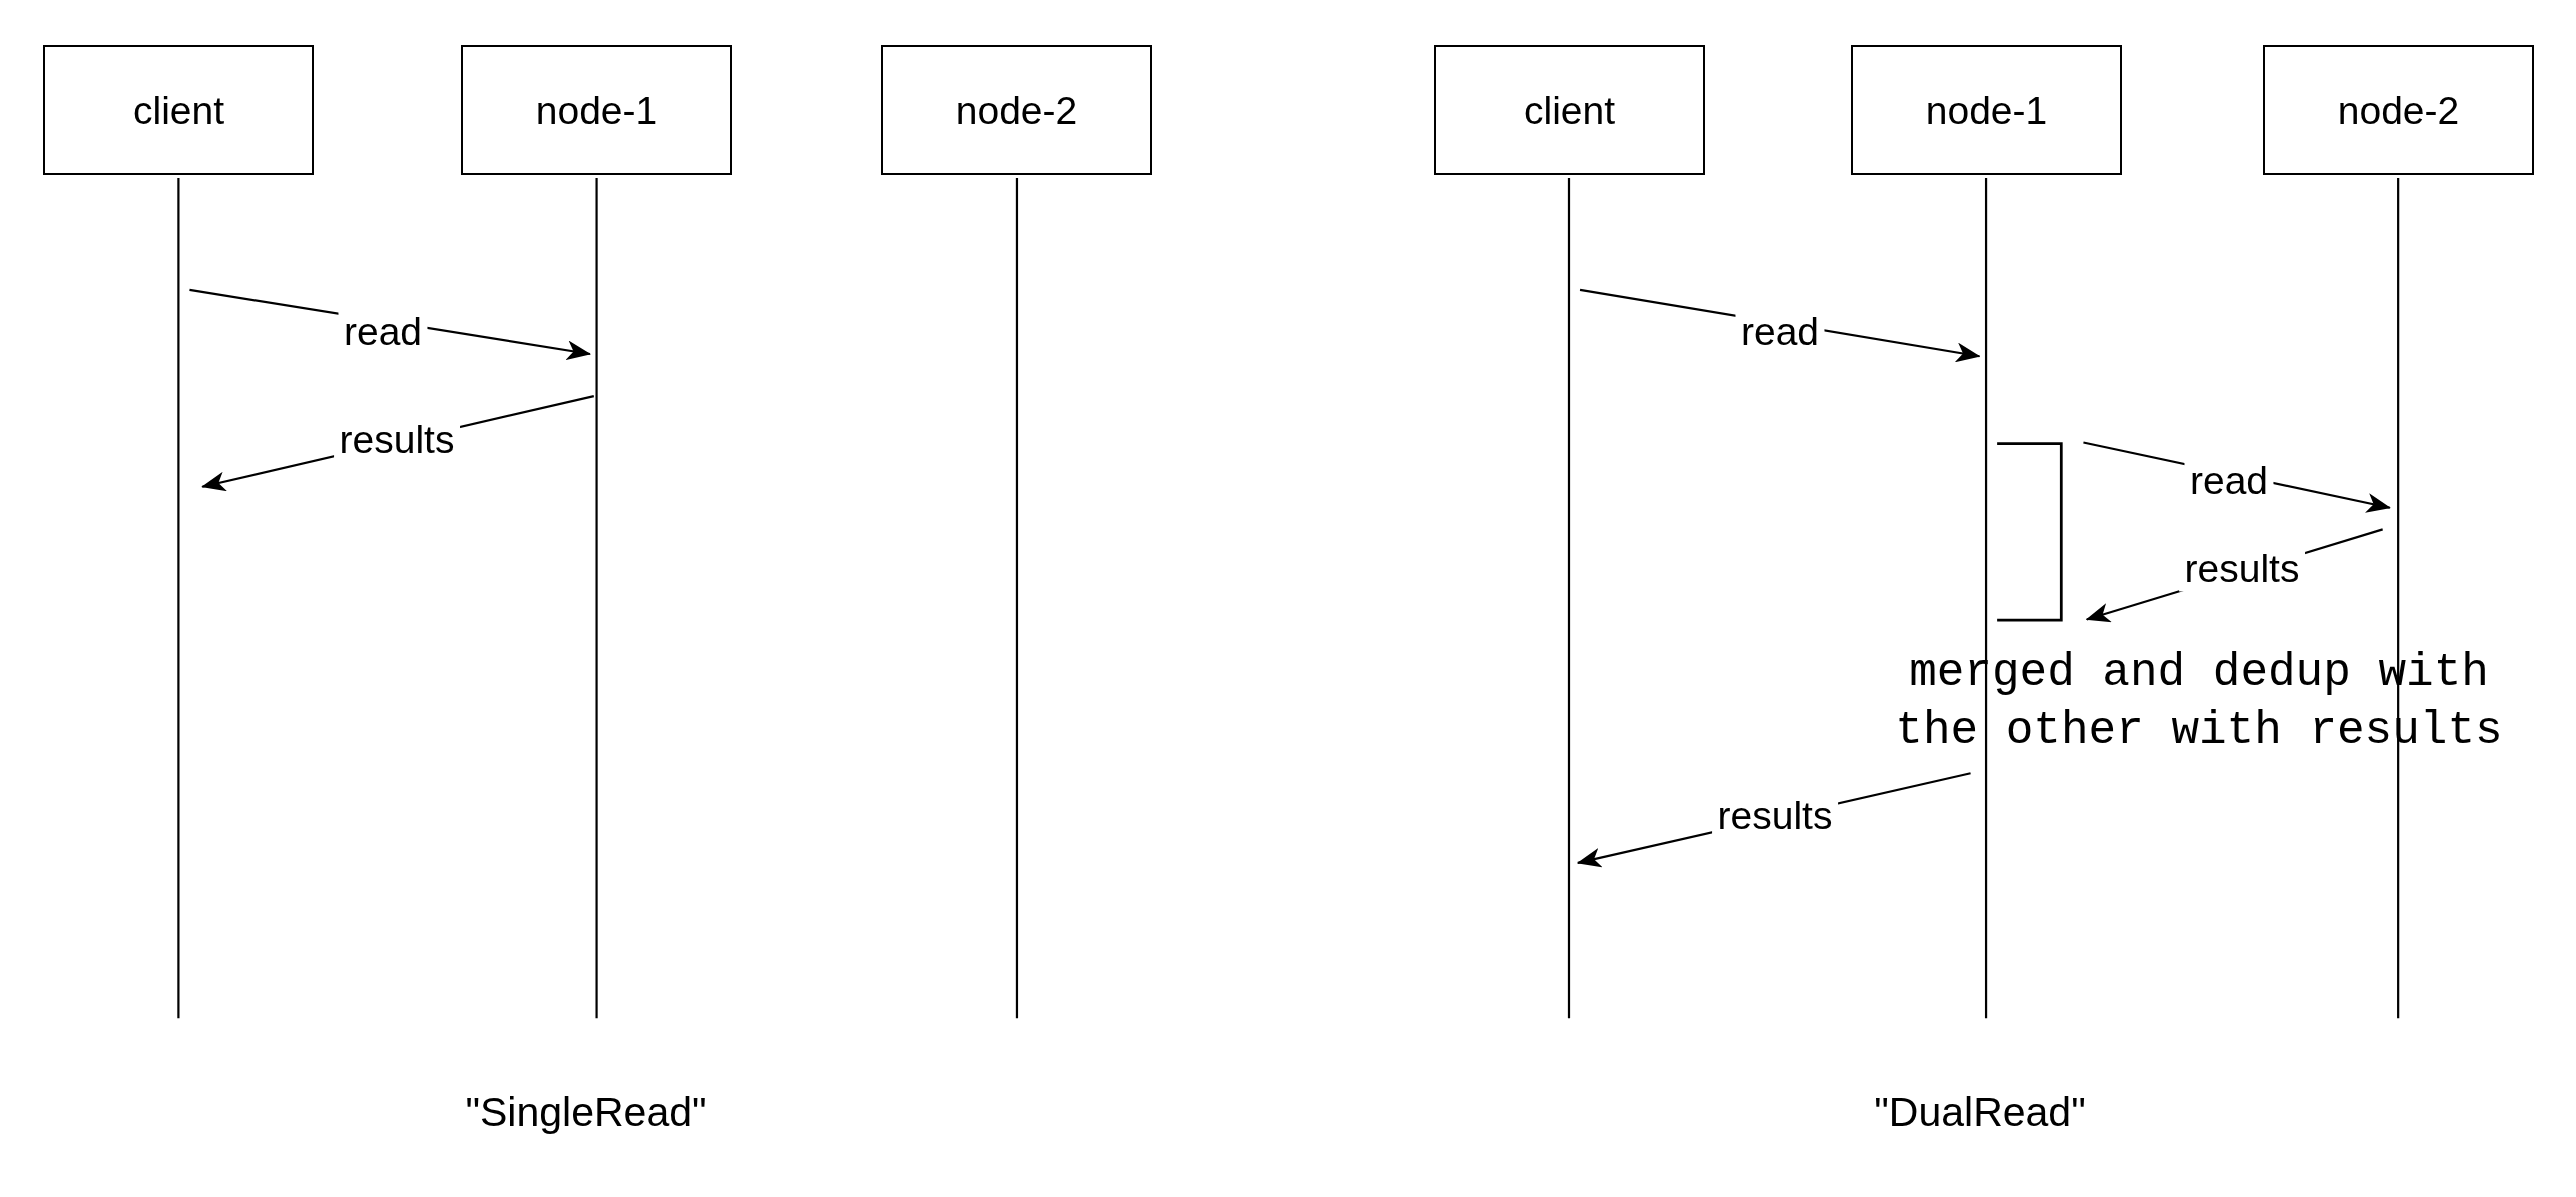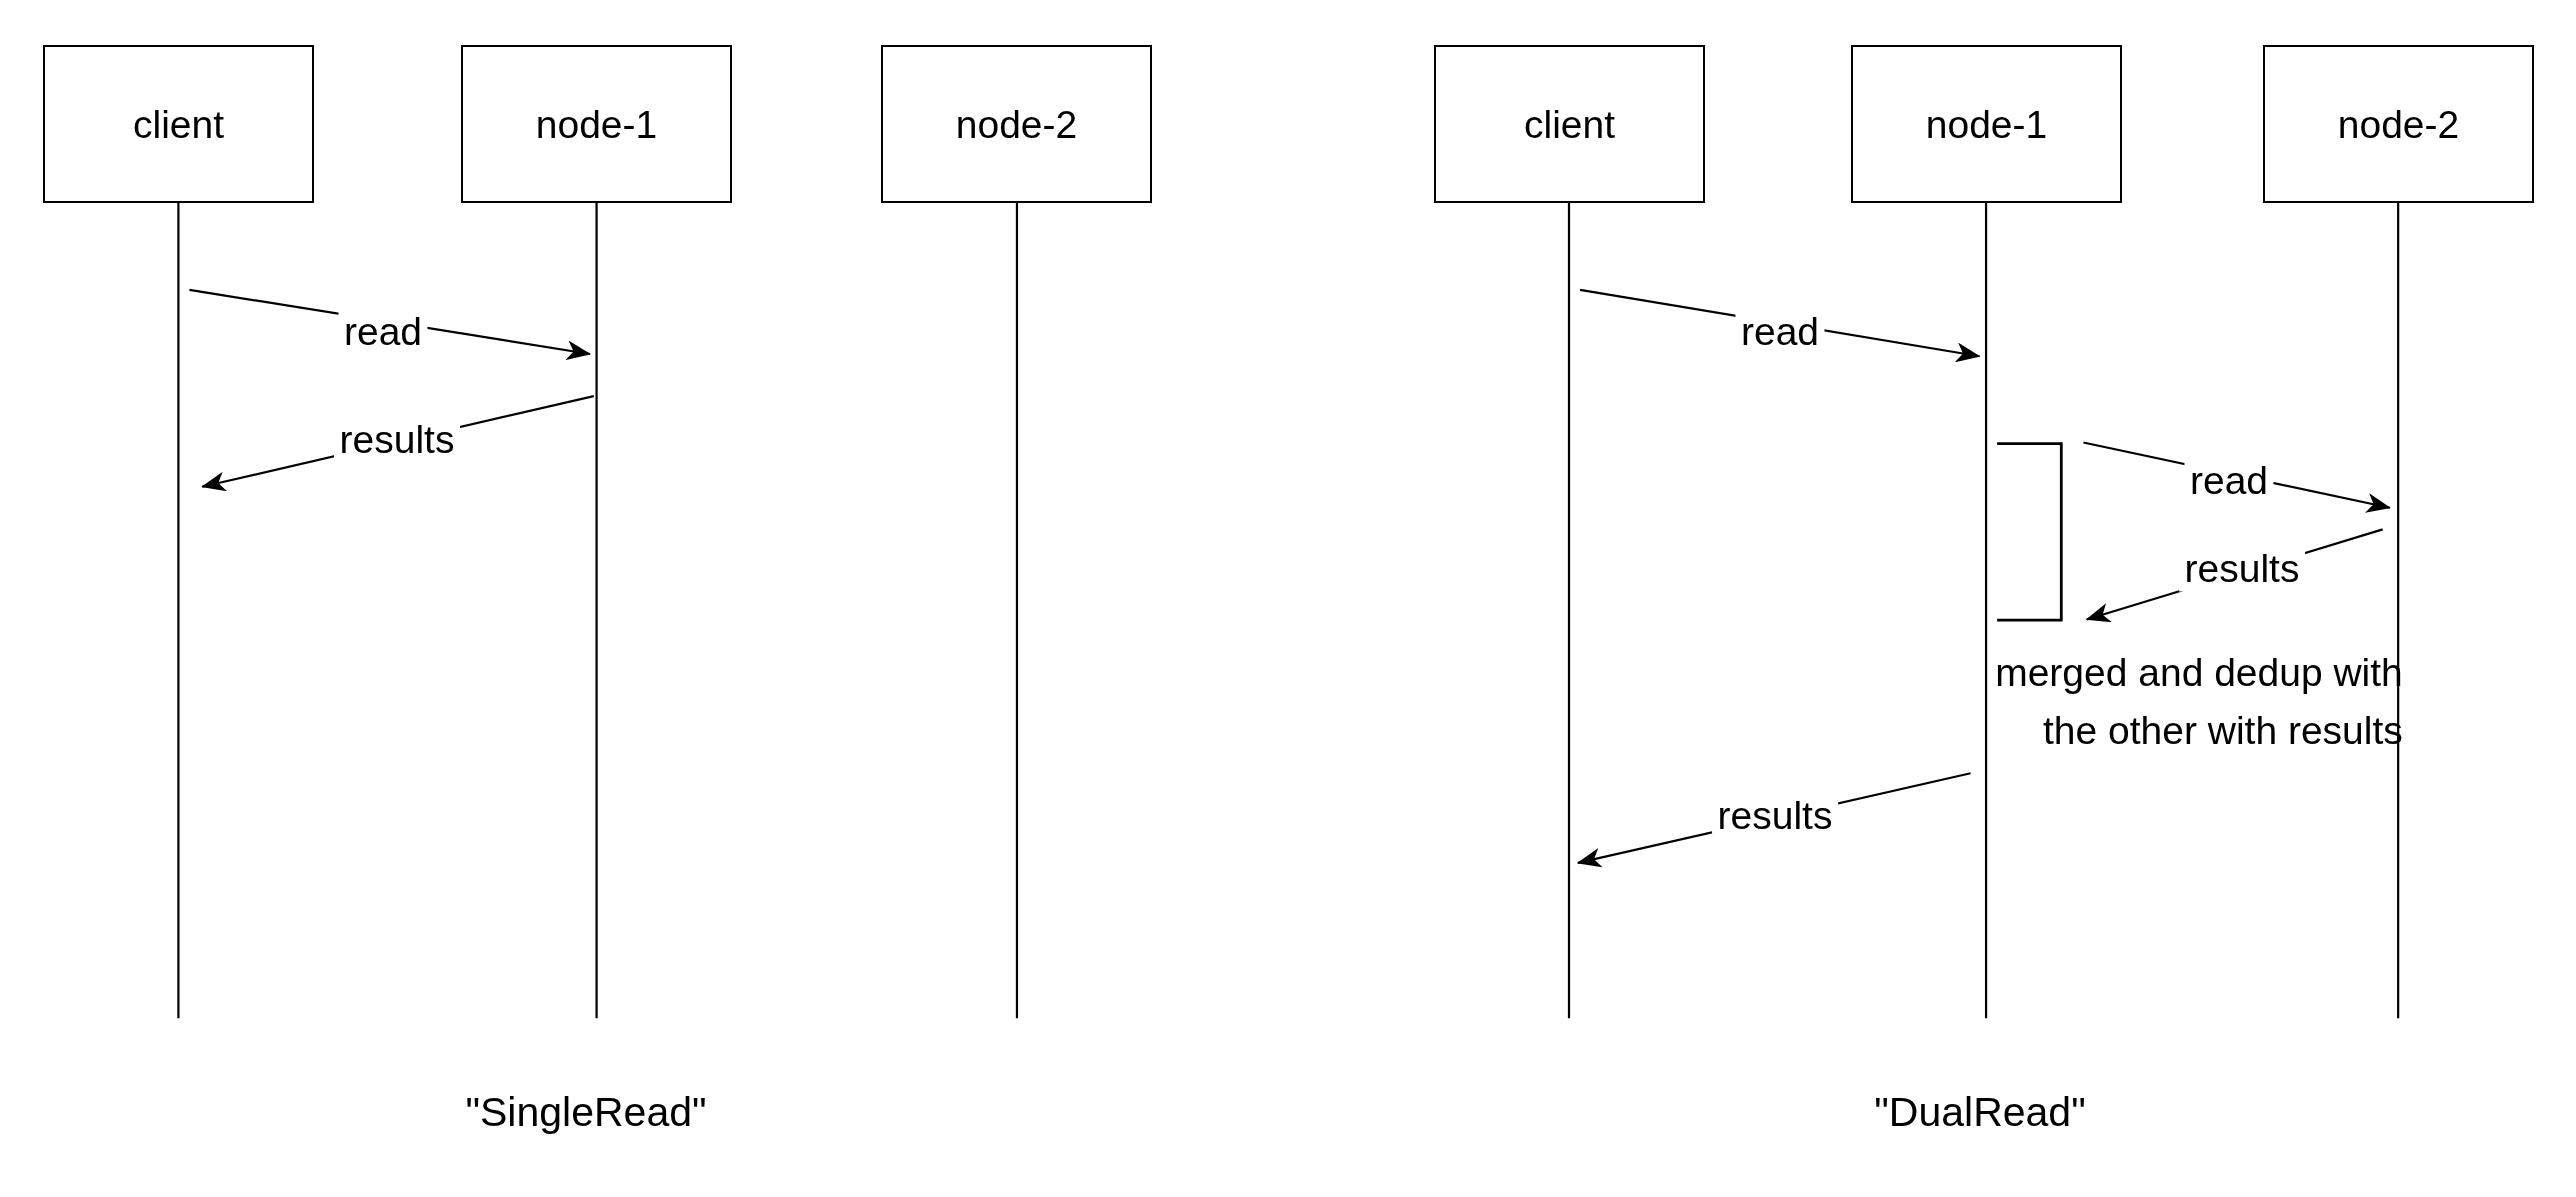--- a/index.html
+++ b/index.html
@@ -20,21 +20,21 @@
     position: absolute;
     left: 0;
     top: 0;
     width: 2576px;
     height: 1197px;
     display: block;
   }
   .actor-box {
     position: absolute;
     width: 271px;
-    height: 158px;
+    height: 130px;
     box-sizing: border-box;
     border: 2.8px solid #000000;
     background: #ffffff;
     display: flex;
     align-items: center;
     justify-content: center;
   }
   .actor-label {
     font-size: 39px;
     line-height: 1;
@@ -45,24 +45,25 @@
     transform: translate(-50%, -50%);
     background: #ffffff;
     font-size: 39px;
     line-height: 1.05;
     padding: 1.1px 5.5px;
     white-space: nowrap;
   }
   .annotation {
     position: absolute;
     transform: translateX(-50%);
-    font-size: 39px;
+    font-size: 46px;
     line-height: 58px;
-    text-align: right;
+    text-align: center;
     white-space: nowrap;
+    font-family: Liberation Mono, monospace;
   }
   .caption {
     position: absolute;
     transform: translate(-50%, -50%);
     font-size: 41px;
     line-height: 1;
     white-space: nowrap;
   }
 </style>
 </head>

